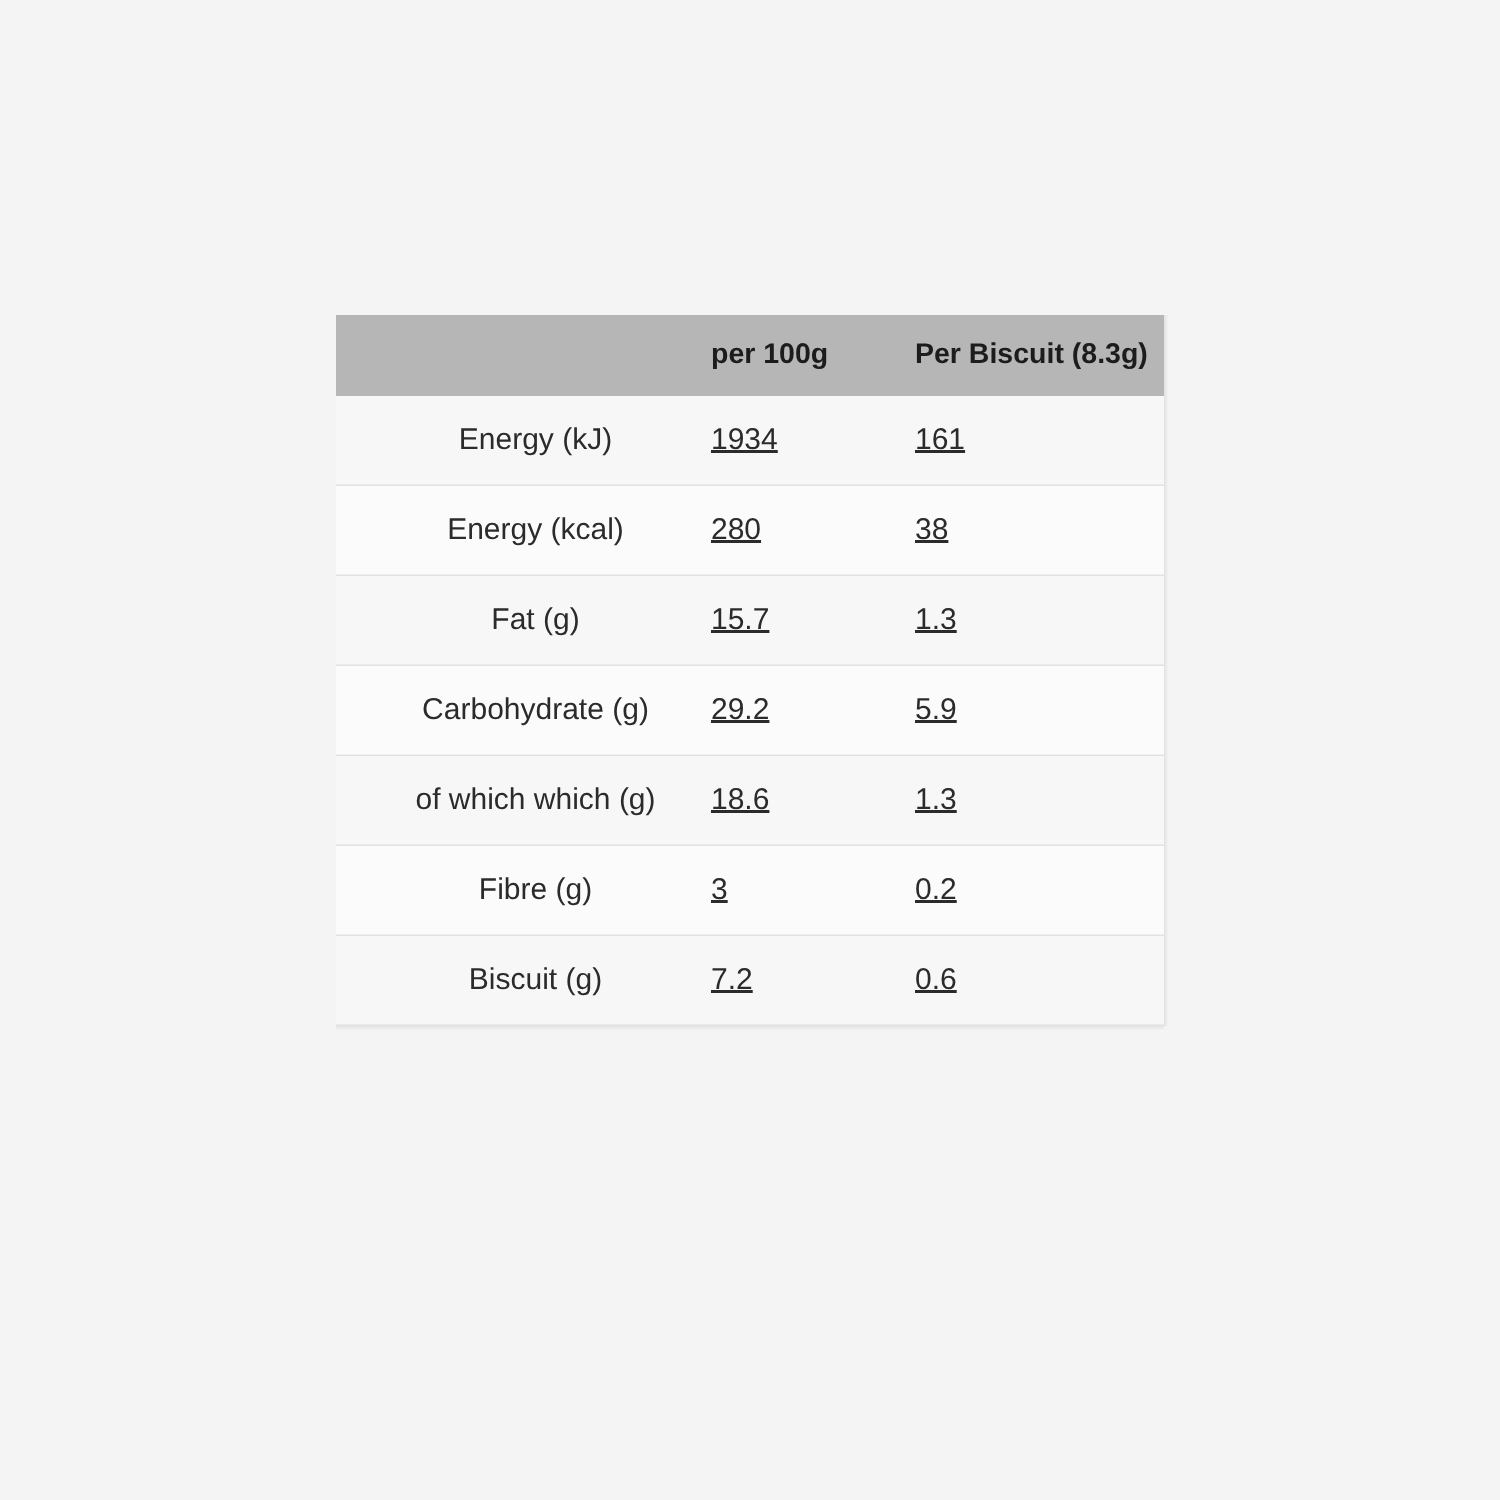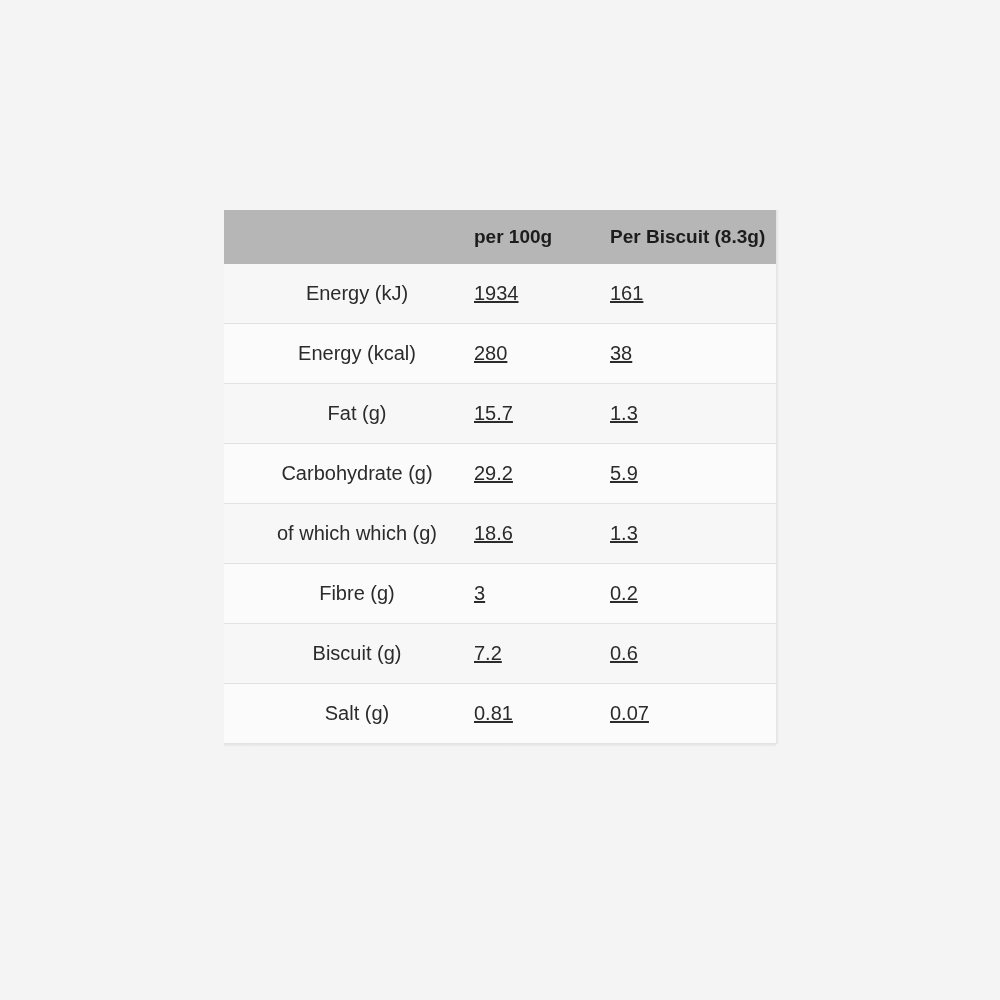--- a/index.html
+++ b/index.html
@@ -141,21 +141,16 @@
         <tr>
           <td class="td-label">Fibre (g)</td>
           <td class="td-v1">3</td>
           <td class="td-v2">0.2</td>
         </tr>
         <tr>
           <td class="td-label">Biscuit (g)</td>
           <td class="td-v1">7.2</td>
           <td class="td-v2">0.6</td>
         </tr>
-        <tr>
-          <td class="td-label">Salt (g)</td>
-          <td class="td-v1">0.81</td>
-          <td class="td-v2">0.07</td>
-        </tr>
       </tbody>
     </table>
   </div>
 </div>
 
 </body></html>

